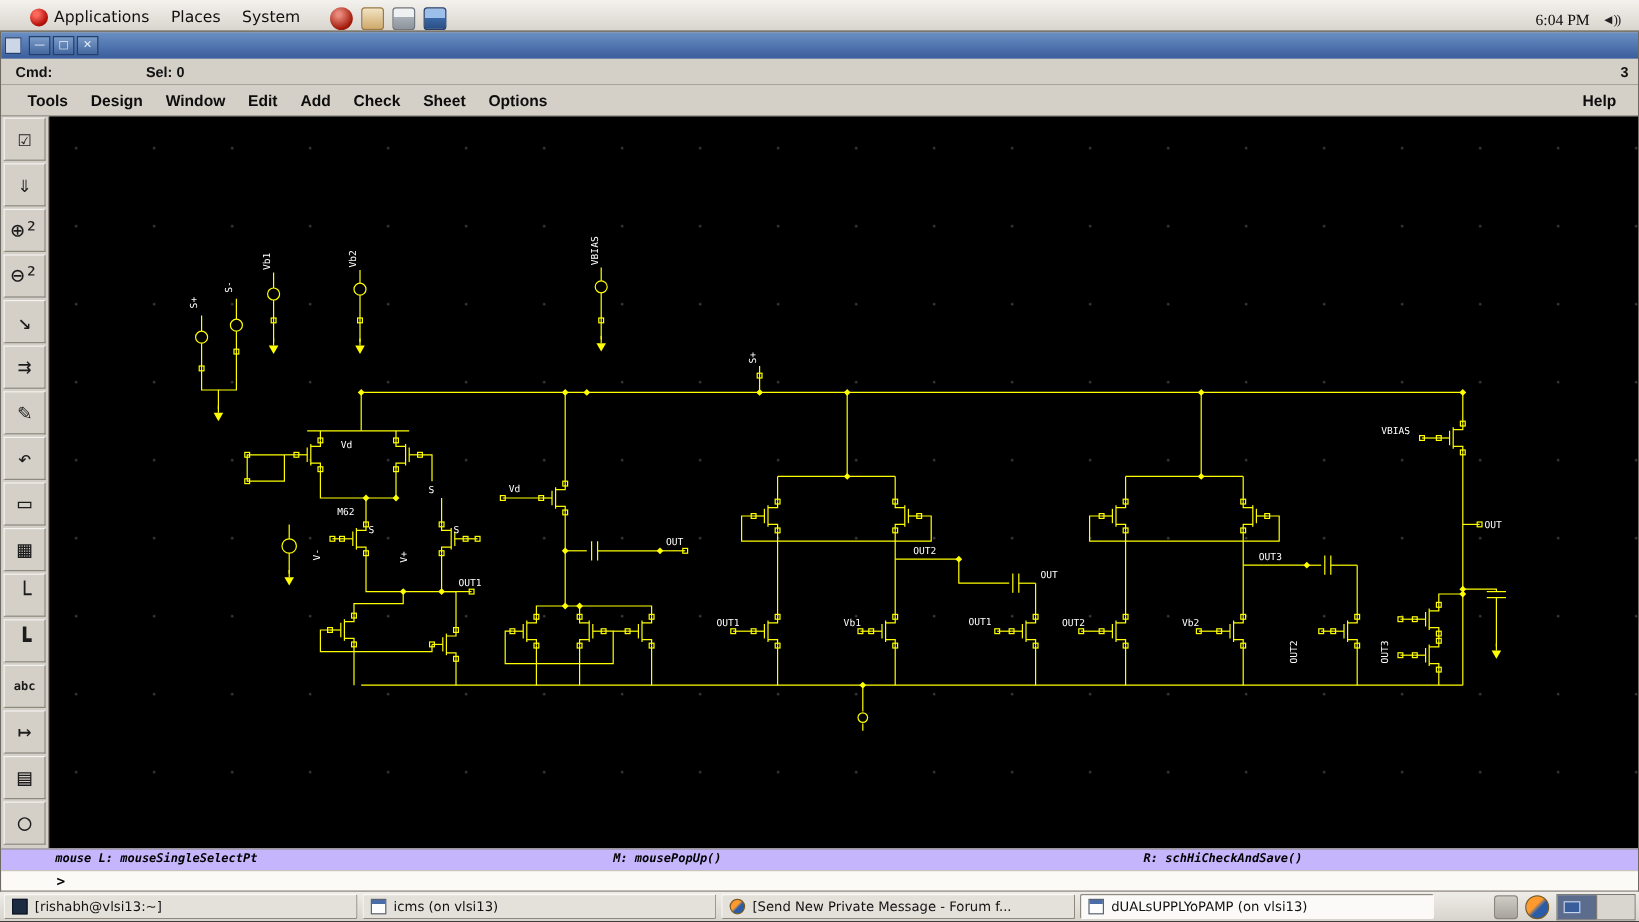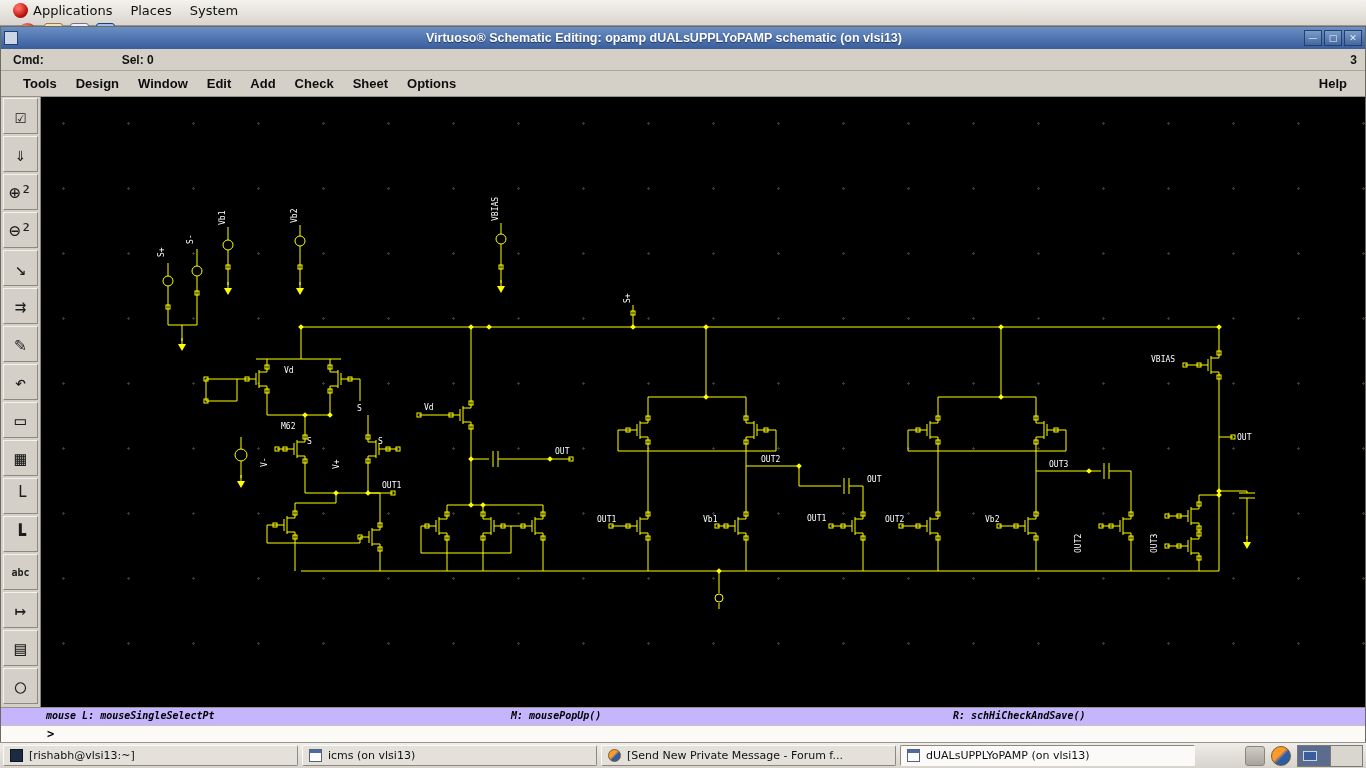--- a/index.html
+++ b/index.html
@@ -2,21 +2,21 @@
 <html><head>
 <meta charset="utf-8">
 <style>
   *{margin:0;padding:0;box-sizing:border-box;}
   html,body{width:1366px;height:768px;overflow:hidden;background:#000;font-family:"DejaVu Sans",sans-serif;}
   .screen{position:relative;width:1366px;height:768px;}
 
   
   .gnome-panel{position:absolute;top:0;left:0;width:1366px;height:26px;
     background:linear-gradient(#f4f2ee,#d9d5ce);border-bottom:1px solid #9a958c;
-    display:flex;align-items:flex-start;padding:0 4px;gap:2px;flex-direction:column;}
+    display:flex;align-items:flex-end;padding:0 16px;gap:2px;}
   .panel-menus{display:flex;align-items:center;}
   .panel-menu{display:flex;align-items:center;gap:5px;padding:3px 9px;font-size:13px;color:#101010;cursor:default;}
   .p-ic{width:15px;height:15px;display:inline-block;border-radius:50%;
     background:radial-gradient(circle at 35% 32%,#ff6a5e 12%,#b5120a 65%,#7c0b05 100%);}
   .panel-launchers{display:flex;align-items:center;gap:7px;margin-left:14px;}
   .launcher{width:19px;height:19px;display:inline-block;border-radius:3px;}
   [data-name="browser-launcher-icon"]{border-radius:50%;background:radial-gradient(circle at 38% 32%,#e98a7d 10%,#a01808 70%);}
   [data-name="filemanager-launcher-icon"]{background:linear-gradient(#f2e3c4,#cfa96a);border:1px solid #9a7a42;}
   [data-name="printer-launcher-icon"]{background:linear-gradient(#eef0f2 40%,#a9b0b8 41%,#8d949c);border:1px solid #70767d;}
   [data-name="screen-launcher-icon"]{background:linear-gradient(#9cc0ea 45%,#3b69a8 46%,#2a4e84);border:1px solid #27406b;}
@@ -111,21 +111,20 @@
       </div>
     <div class="panel-right" data-name="panel-right">
       <span class="clock" data-name="clock">6:04 PM</span>
       <span class="volume" data-name="volume-icon">◄))</span>
     </div>
   </div>
 
   <div class="vwindow" data-name="virtuoso-window">
     <div class="titlebar" data-name="titlebar">
       <span class="tb-icon" data-name="window-menu-icon"></span>
-      <span class="tb-title" data-name="window-title">Virtuoso® Schematic Editing: opamp dUALsUPPLYoPAMP schematic (on vlsi13)</span>
       <span class="tb-btns" data-name="window-controls">
           <span class="tb-btn" data-name="minimize-button">—</span>
           <span class="tb-btn" data-name="maximize-button">□</span>
           <span class="tb-btn" data-name="close-button">✕</span>
         </span>
     </div>
 
     <div class="cmdbar" data-name="command-bar">
       <span class="c1" data-name="cmd-label">Cmd:</span>
       <span class="c2" data-name="sel-label">Sel: 0</span>

